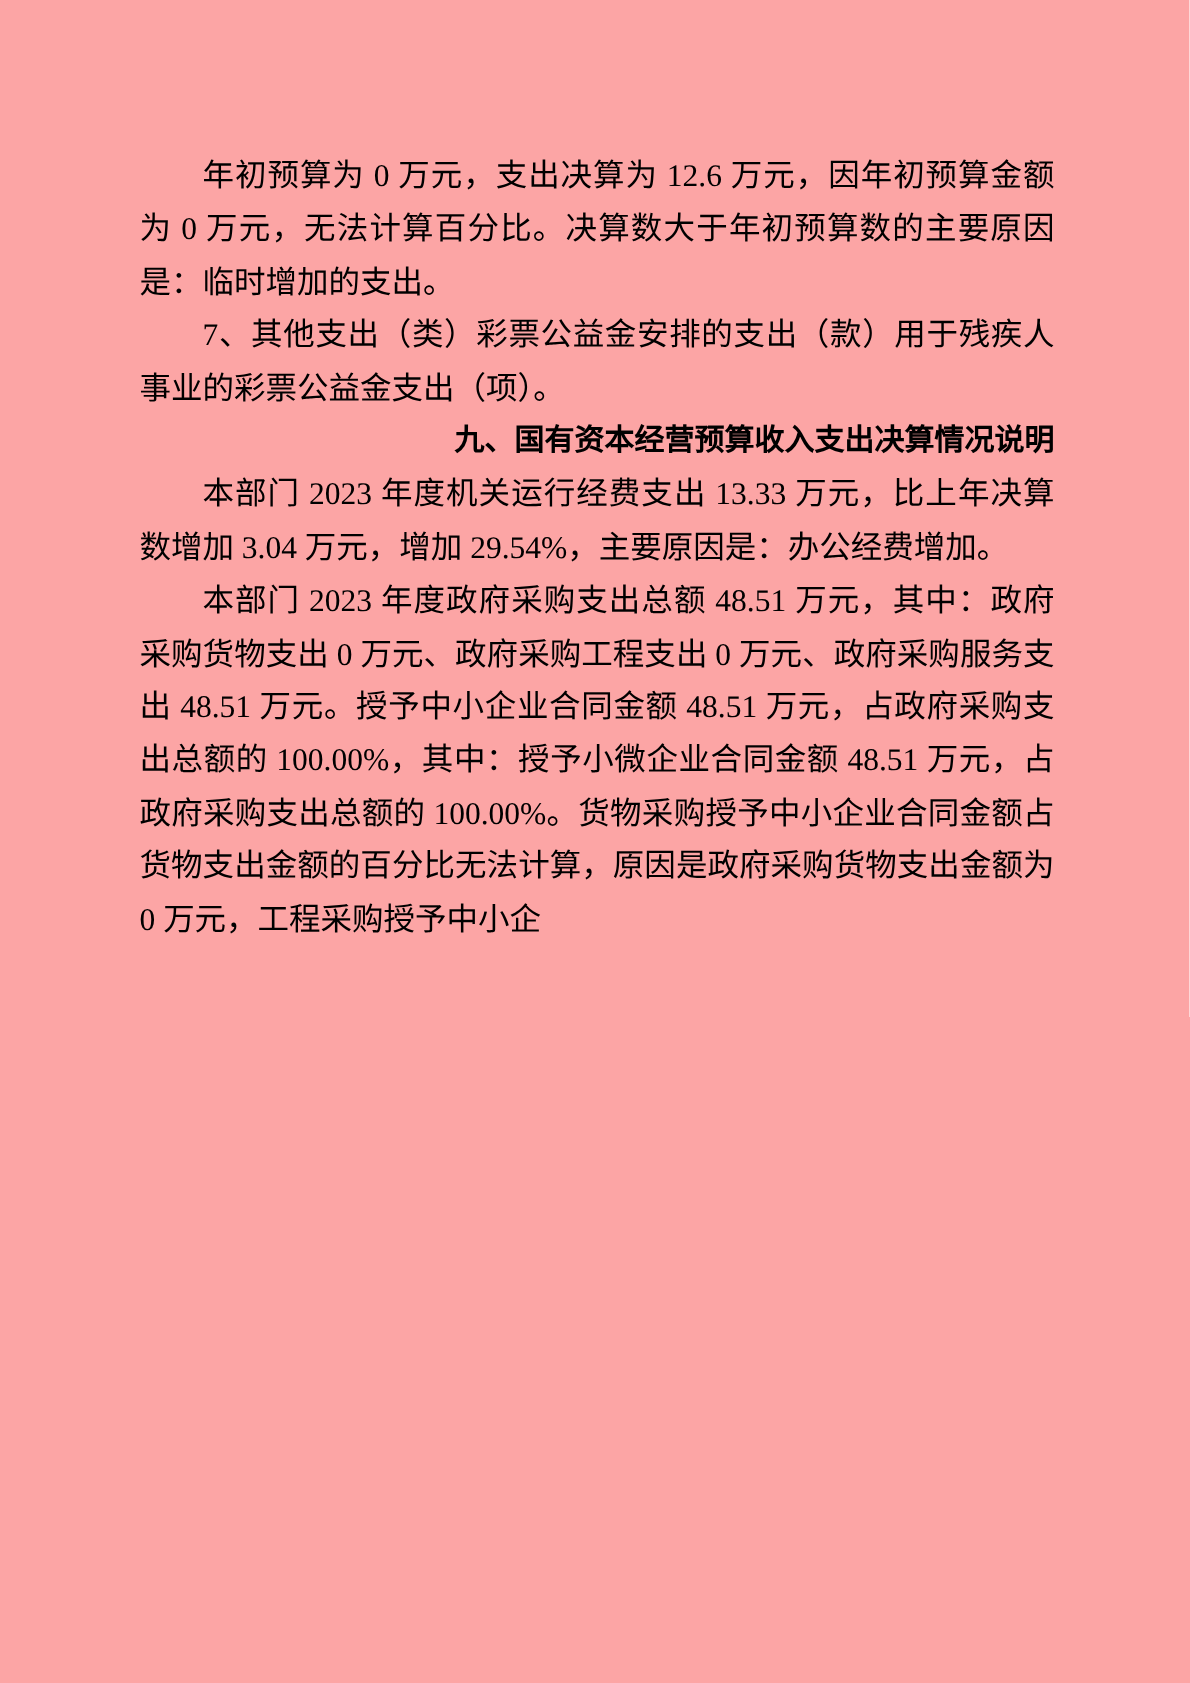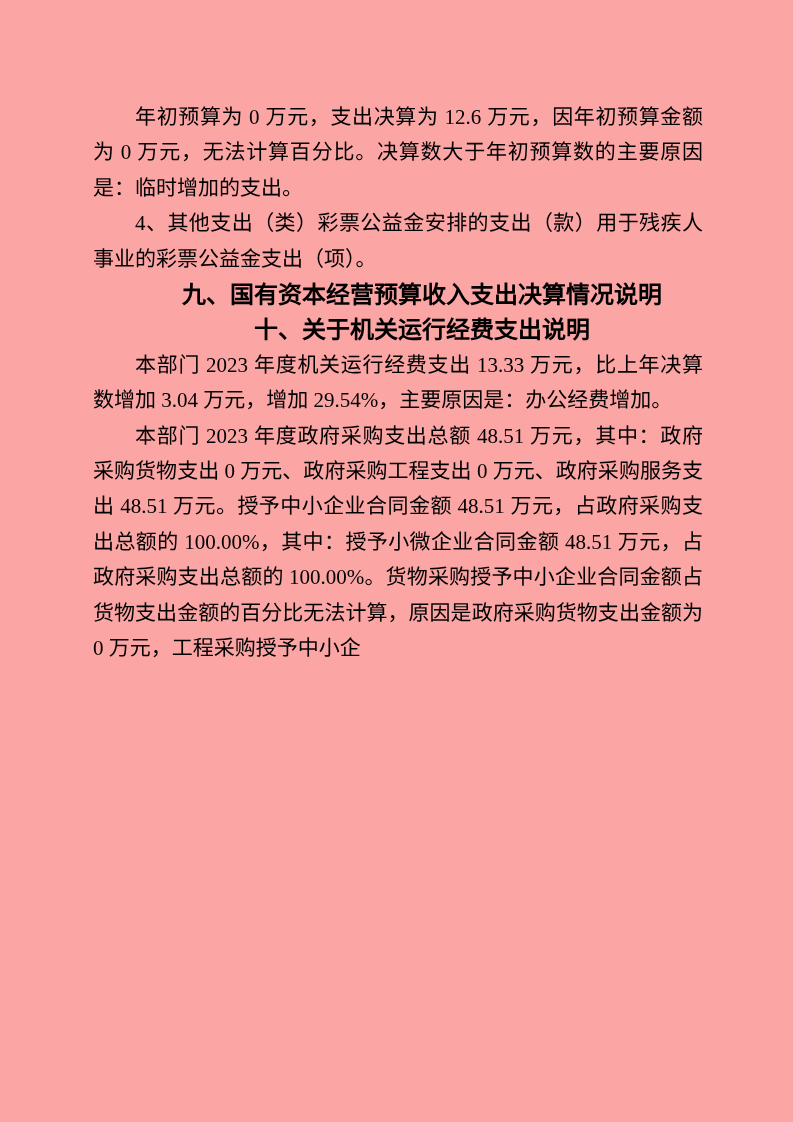--- a/index.html
+++ b/index.html
@@ -31,30 +31,29 @@
   .para {
     margin: 0;
     text-indent: 2em;
     word-break: break-all;
   }
   .heading {
     margin: 0;
     text-indent: 2em;
     font-family: "Liberation Sans", "DejaVu Sans", sans-serif;
     font-weight: bold;
-    font-size: 24px;
+    font-size: 20px;
     line-height: 35.4px;
-    text-align: center;
+    text-align: right;
   }
 </style>
 </head>
 <body>
 
 <div class="page">
   <div class="doc-content">
     <p class="para">年初预算为 0 万元，支出决算为 12.6 万元，因年初预算金额为 0 万元，无法计算百分比。决算数大于年初预算数的主要原因是：临时增加的支出。</p>
-    <p class="para">4、其他支出（类）彩票公益金安排的支出（款）用于残疾人事业的彩票公益金支出（项）。</p>
+    <p class="para">7、其他支出（类）彩票公益金安排的支出（款）用于残疾人事业的彩票公益金支出（项）。</p>
     <h2 class="heading">九、国有资本经营预算收入支出决算情况说明</h2>
-    <h2 class="heading">十、关于机关运行经费支出说明</h2>
     <p class="para">本部门 2023 年度机关运行经费支出 13.33 万元，比上年决算数增加 3.04 万元，增加 29.54%，主要原因是：办公经费增加。</p>
     <p class="para">本部门 2023 年度政府采购支出总额 48.51 万元，其中：政府采购货物支出 0 万元、政府采购工程支出 0 万元、政府采购服务支出 48.51 万元。授予中小企业合同金额 48.51 万元，占政府采购支出总额的 100.00%，其中：授予小微企业合同金额 48.51 万元，占政府采购支出总额的 100.00%。货物采购授予中小企业合同金额占货物支出金额的百分比无法计算，原因是政府采购货物支出金额为 0 万元，工程采购授予中小企</p>
   </div>
 </div>
 
 </body></html>

